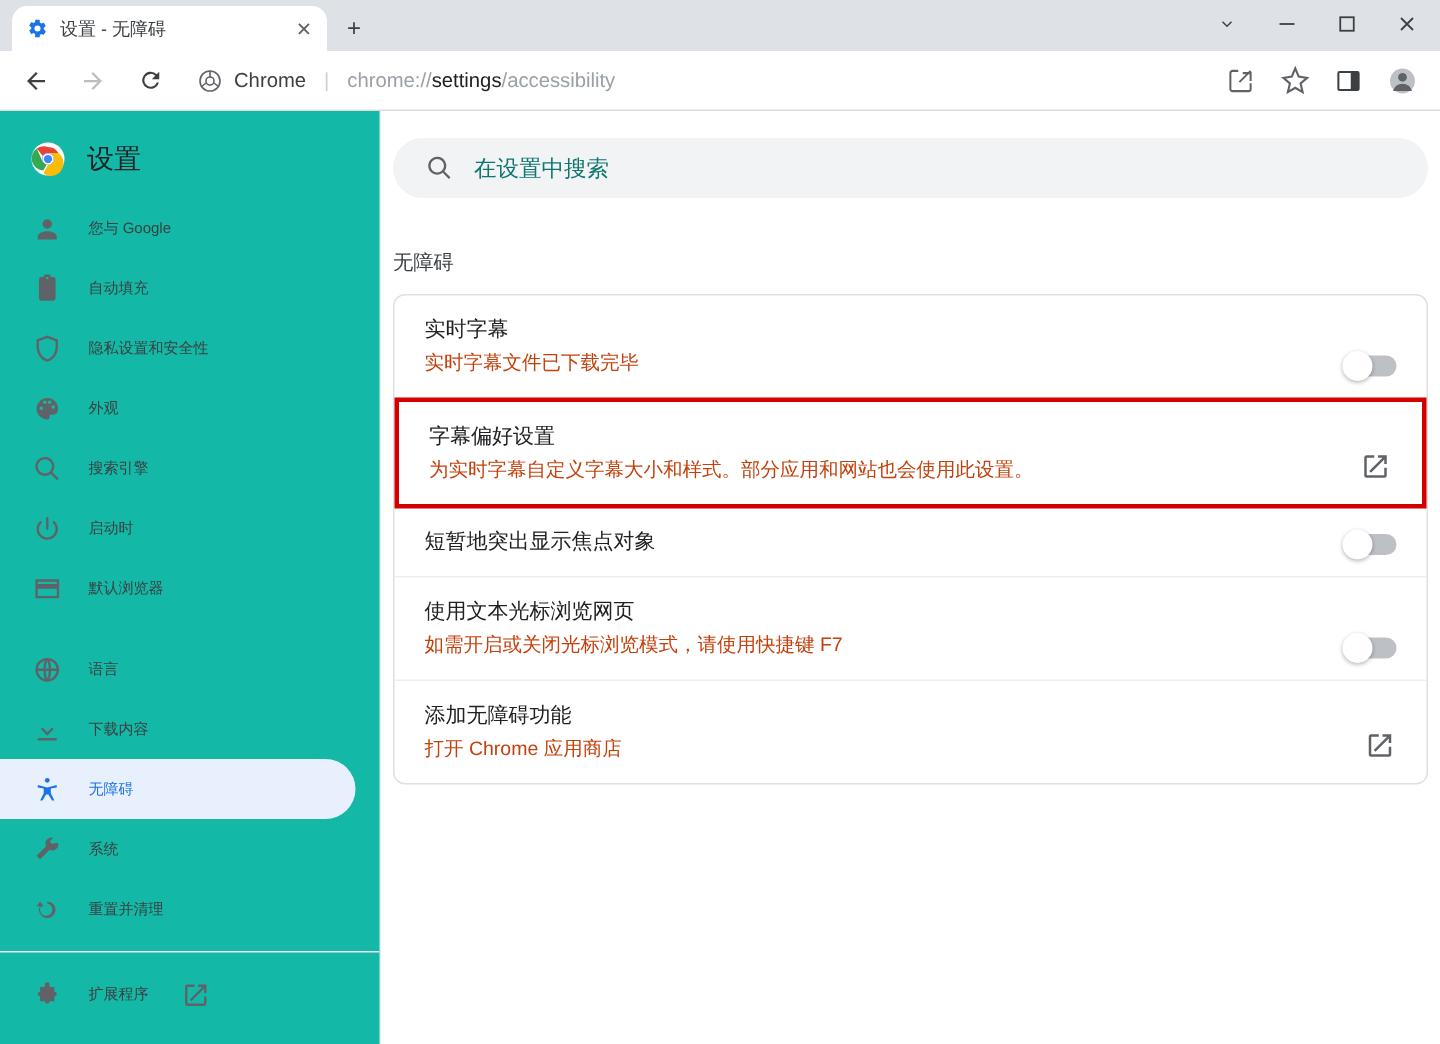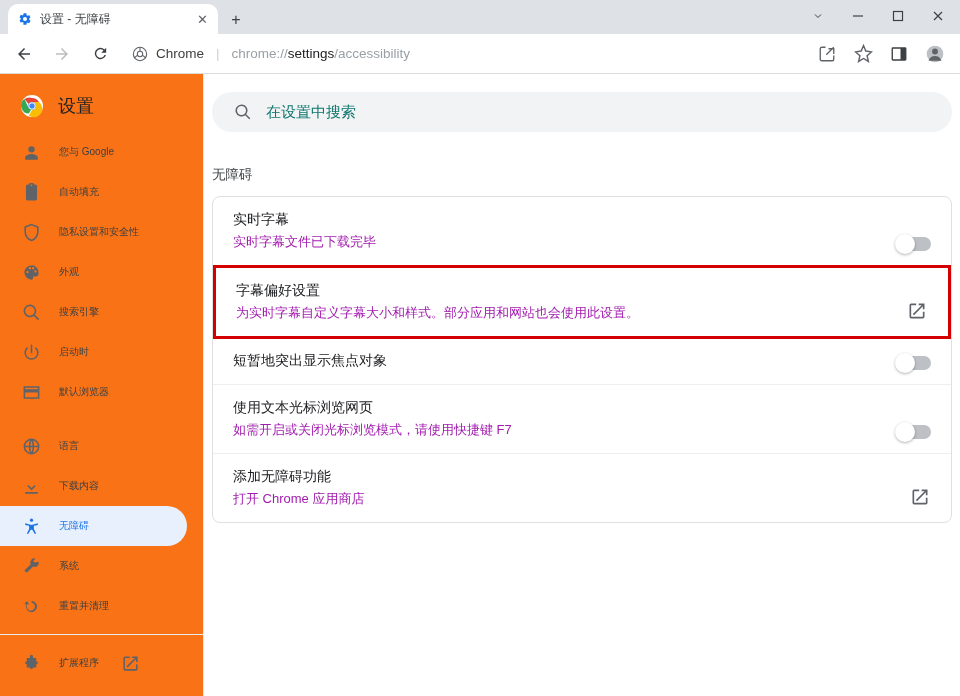--- a/index.html
+++ b/index.html
@@ -84,23 +84,23 @@
   .icon-btn { width:34px;height:34px;display:flex;align-items:center;justify-content:center;color:#5f6368;cursor:pointer;border-radius:50%; }
 
   
   .content {
     display:flex;
     height: calc(696px - 34px - 40px);
   }
 
   
   .sidebar {
-    width: 204px;
+    width: 254px;
     border-right: 1px solid #e8eaed;
-    background:#f97316;
+    background:#14b8a6;
     padding-top: 0;
     overflow-y:auto;
     text-align:center;
   }
   .settings-header {
     display:flex; align-items:center; gap: 14px;
     padding: 20px 20px 14px 20px;
   }
   .chrome-logo { width:24px; height:24px; }
   .settings-title { font-size: 18px; color:#202124; font-weight:400; }
@@ -156,21 +156,21 @@
   .row {
     display:flex;
     align-items:flex-end;
     justify-content:space-between;
     padding: 14px 20px 14px 20px;
     border-bottom: 1px solid #eceff1;
   }
   .row:last-child { border-bottom:none; }
   .row-text { display:flex; flex-direction:column; gap:4px; }
   .row-title { font-size:14px; color:#202124; }
-  .row-sub { font-size:13px; color:#a21caf; }
+  .row-sub { font-size:13px; color:#c2410c; }
   .toggle {
     width: 34px; height:14px;
     background:#bdc1c6;
     border-radius: 10px;
     position:relative;
     cursor:pointer;
   }
   .toggle::after {
     content:"";
     position:absolute;

